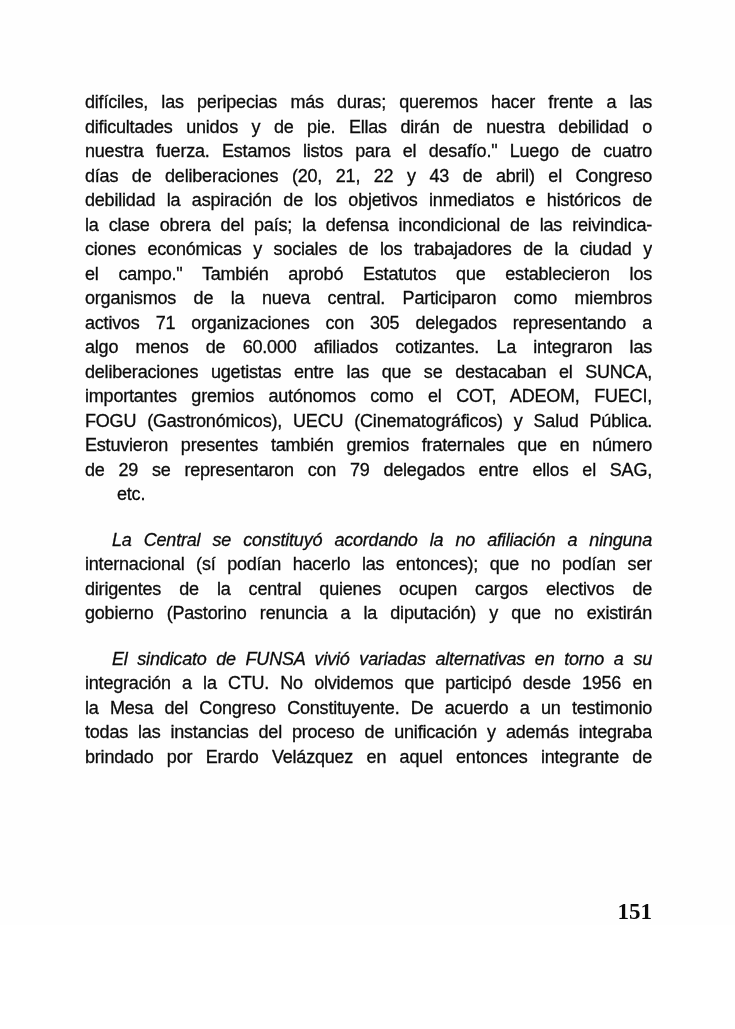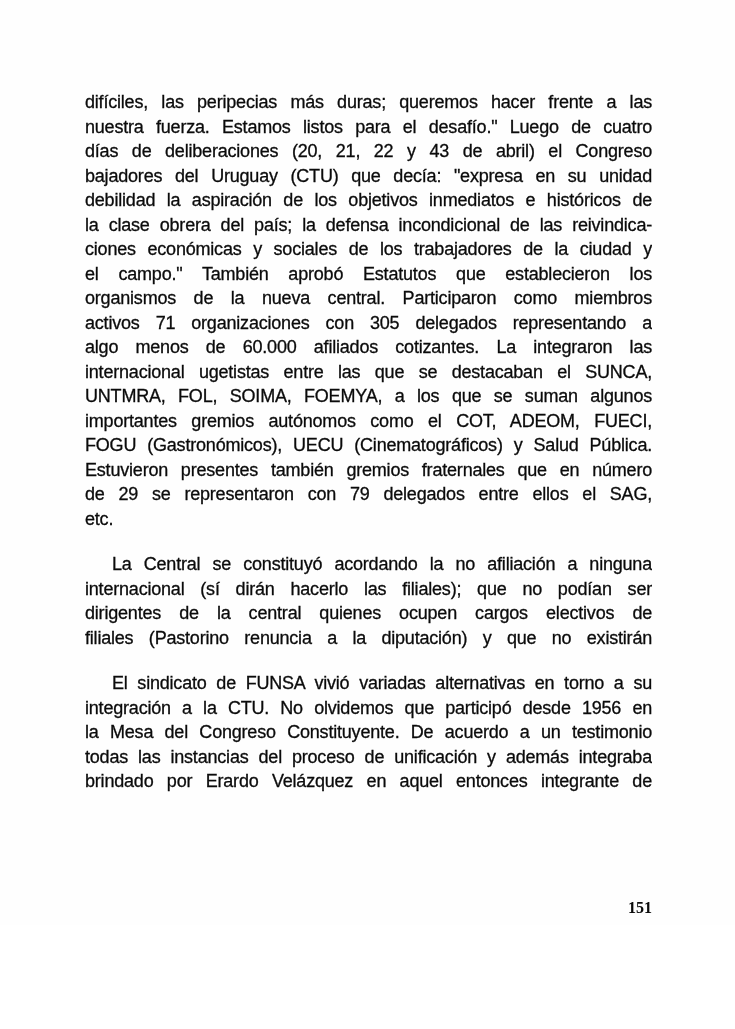--- a/index.html
+++ b/index.html
@@ -28,64 +28,63 @@
   .line {
     font-size: 18px;
     line-height: 24.5px;
     height: 24.5px;
     letter-spacing: -0.2px;
     text-align: justify;
     text-align-last: justify;
     overflow: hidden;
     -webkit-text-stroke: 0.3px currentColor;
   }
-  .line.indent { text-indent: 27px; }
-  .line.last-left { text-align-last: left; }
+  .line.indent { text-indent: 27px; font-style: italic; }
+  .line.last-left { text-align-last: left; margin-left: 32px; }
   .page-number {
     position: absolute;
     top: 899px;
     left: 85px;
     width: 567px;
     text-align: right;
     font-family: "Liberation Serif", serif;
     font-weight: bold;
-    font-size: 16px;
+    font-size: 23px;
     color: #0b0b0b;
   }
 </style>
 </head>
 <body>
 
 <div class="page">
   <div class="text-block">
       <div class="paragraph">
         <div class="line">difíciles, las peripecias más duras; queremos hacer frente a las</div>
+        <div class="line">dificultades unidos y de pie. Ellas dirán de nuestra debilidad o</div>
         <div class="line">nuestra fuerza. Estamos listos para el desafío." Luego de cuatro</div>
         <div class="line">días de deliberaciones (20, 21, 22 y 43 de abril) el Congreso</div>
-        <div class="line">bajadores del Uruguay (CTU) que decía: "expresa en su unidad</div>
         <div class="line">debilidad la aspiración de los objetivos inmediatos e históricos de</div>
         <div class="line">la clase obrera del país; la defensa incondicional de las reivindica-</div>
         <div class="line">ciones económicas y sociales de los trabajadores de la ciudad y</div>
         <div class="line">el campo." También aprobó Estatutos que establecieron los</div>
         <div class="line">organismos de la nueva central. Participaron como miembros</div>
         <div class="line">activos 71 organizaciones con 305 delegados representando a</div>
         <div class="line">algo menos de 60.000 afiliados cotizantes. La integraron las</div>
-        <div class="line">internacional ugetistas entre las que se destacaban el SUNCA,</div>
-        <div class="line">UNTMRA, FOL, SOIMA, FOEMYA, a los que se suman algunos</div>
+        <div class="line">deliberaciones ugetistas entre las que se destacaban el SUNCA,</div>
         <div class="line">importantes gremios autónomos como el COT, ADEOM, FUECI,</div>
         <div class="line">FOGU (Gastronómicos), UECU (Cinematográficos) y Salud Pública.</div>
         <div class="line">Estuvieron presentes también gremios fraternales que en número</div>
         <div class="line">de 29 se representaron con 79 delegados entre ellos el SAG,</div>
         <div class="line last-left">etc.</div>
       </div>
       <div class="paragraph">
         <div class="line indent">La Central se constituyó acordando la no afiliación a ninguna</div>
-        <div class="line">internacional (sí dirán hacerlo las filiales); que no podían ser</div>
+        <div class="line">internacional (sí podían hacerlo las entonces); que no podían ser</div>
         <div class="line">dirigentes de la central quienes ocupen cargos electivos de</div>
-        <div class="line">filiales (Pastorino renuncia a la diputación) y que no existirán</div>
+        <div class="line">gobierno (Pastorino renuncia a la diputación) y que no existirán</div>
       </div>
       <div class="paragraph">
         <div class="line indent">El sindicato de FUNSA vivió variadas alternativas en torno a su</div>
         <div class="line">integración a la CTU. No olvidemos que participó desde 1956 en</div>
         <div class="line">la Mesa del Congreso Constituyente. De acuerdo a un testimonio</div>
         <div class="line">todas las instancias del proceso de unificación y además integraba</div>
         <div class="line">brindado por Erardo Velázquez en aquel entonces integrante de</div>
       </div>
     </div>
   <div class="page-number">151</div>

